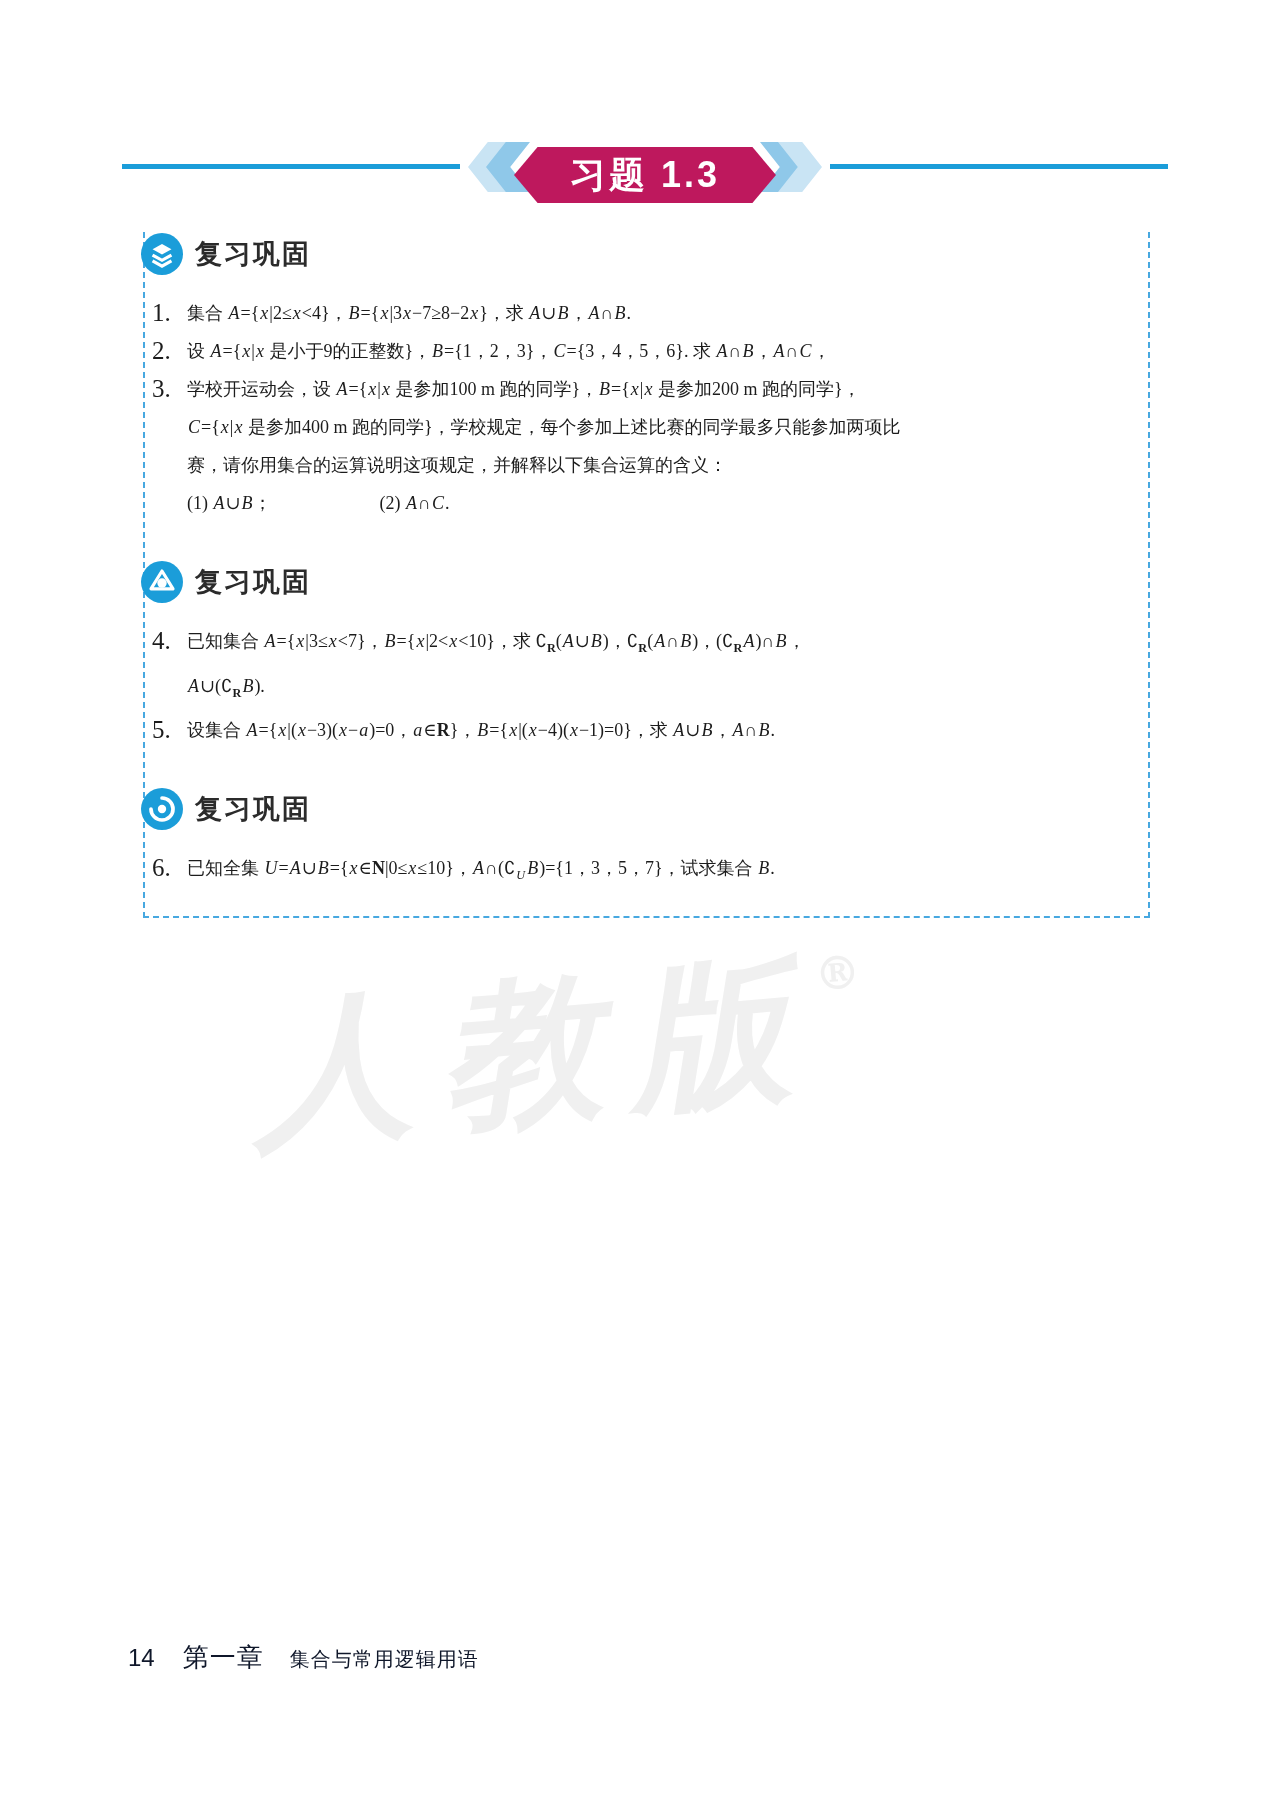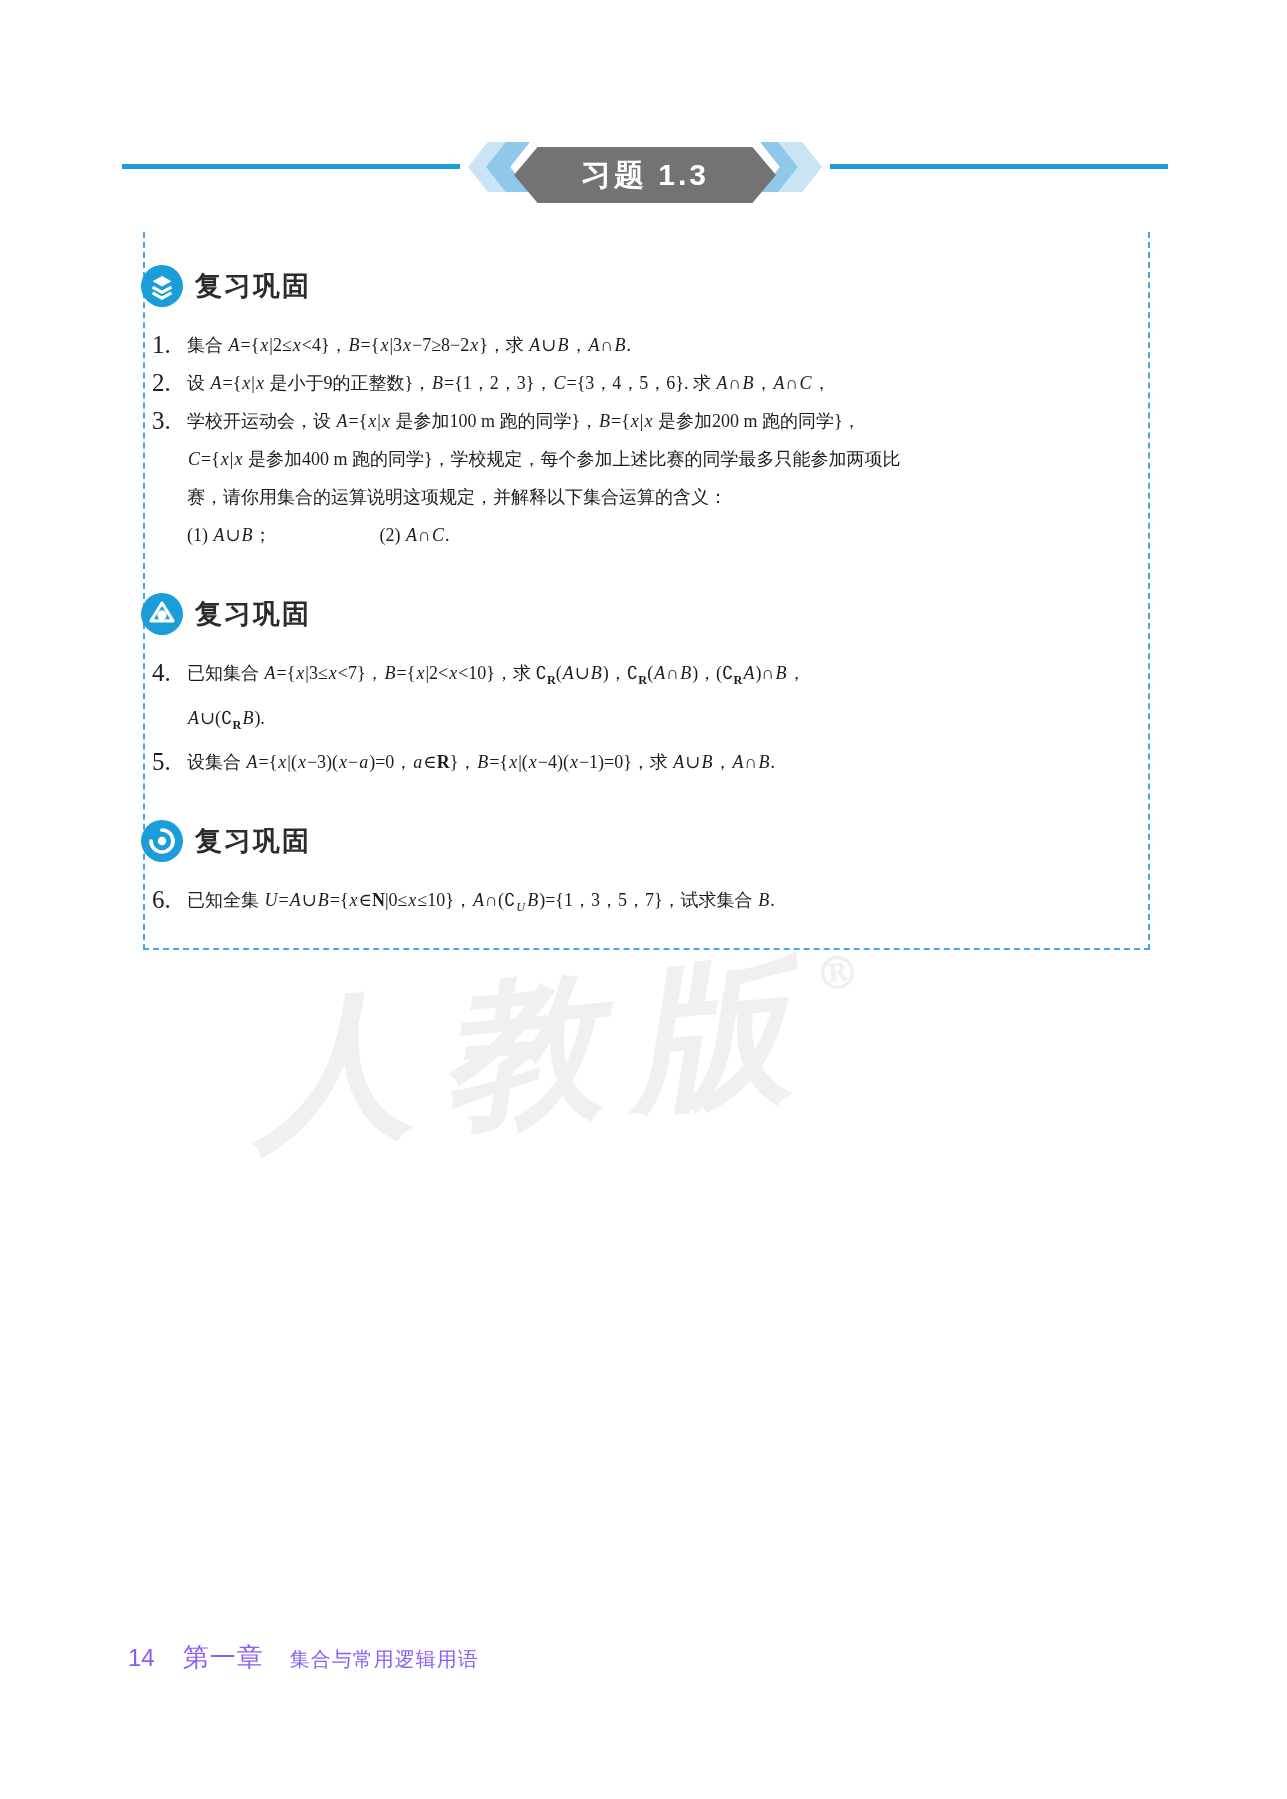--- a/index.html
+++ b/index.html
@@ -11,33 +11,33 @@
   .banner-line{position:absolute;top:26px;height:5px;background:#1b9dd9;}
   .banner-line.left{left:0;width:calc(50% - 185px);}
   .banner-line.right{right:0;width:calc(50% - 185px);}
   .badge-group{position:absolute;left:50%;top:0;transform:translateX(-50%);
                display:flex;align-items:center;height:58px;}
   .chev{width:44px;height:50px;flex:none;}
   .chev.l1{clip-path:polygon(100% 0,45% 0,0 50%,45% 100%,100% 100%,55% 50%);background:#c9e4f4;margin-right:-26px;}
   .chev.l2{clip-path:polygon(100% 0,45% 0,0 50%,45% 100%,100% 100%,55% 50%);background:#8fc8e9;margin-right:-16px;}
   .chev.r1{clip-path:polygon(0 0,55% 0,100% 50%,55% 100%,0 100%,45% 50%);background:#c9e4f4;margin-left:-26px;}
   .chev.r2{clip-path:polygon(0 0,55% 0,100% 50%,55% 100%,0 100%,45% 50%);background:#8fc8e9;margin-left:-16px;}
-  .badge{width:262px;height:56px;background:#737373;z-index:2;
+  .badge{width:262px;height:56px;background:#be185d;z-index:2;
          clip-path:polygon(9% 0,91% 0,100% 50%,91% 100%,9% 100%,0 50%);
          display:flex;align-items:center;justify-content:center;
          color:#ffffff;font-family:"Liberation Sans","DejaVu Sans",sans-serif;
-         font-size:30px;font-weight:bold;letter-spacing:3px;margin-top:16px;}
+         font-size:36px;font-weight:bold;letter-spacing:3px;margin-top:16px;}
 
   
   .exercise-box{position:absolute;left:143px;width:1007px;top:232px;
                 border-left:2px dashed #47a8e0;border-right:2px dashed #47a8e0;
                 border-bottom:2px dashed #47a8e0;padding-bottom:22px;box-sizing:border-box;}
   .section{margin:0;}
   .section + .section{margin-top:38px;}
-  .section-header{display:flex;align-items:center;margin-left:-4px;height:44px;margin-top:32px;}
+  .section-header{display:flex;align-items:center;margin-left:-4px;height:44px;}
   .section-icon{width:42px;height:42px;flex:none;}
   .section-title{margin-left:12px;font-family:"Liberation Sans","DejaVu Sans",sans-serif;
                  font-size:27px;font-weight:bold;color:#2b2b2b;letter-spacing:2px;}
   .ex-group{margin-top:18px;}
   .ex{display:flex;padding-left:7px;}
   .num{flex:none;width:35px;font-size:25px;line-height:38px;}
   .lines{flex:1;min-width:0;}
   .line{font-size:18px;line-height:38px;white-space:pre-wrap;}
   .line i{font-family:"Liberation Serif","DejaVu Serif",serif;font-style:italic;padding:0 1px;}
   .line b{font-style:normal;}
@@ -45,21 +45,21 @@
 
   
   .watermark{position:absolute;left:250px;top:940px;width:680px;z-index:0;
              font-family:"DejaVu Serif","Liberation Serif",serif;font-style:italic;font-weight:bold;
              font-size:160px;letter-spacing:30px;color:#f0f0f0;transform:rotate(-5deg);
              pointer-events:none;white-space:nowrap;}
   .watermark sup{font-size:46px;letter-spacing:0;vertical-align:90px;}
 
   
   .footer{position:absolute;left:128px;top:1640px;display:flex;align-items:baseline;
-          font-family:"Liberation Sans","DejaVu Sans",sans-serif;color:#8b5cf6;}
+          font-family:"Liberation Sans","DejaVu Sans",sans-serif;color:#0f172a;}
   .footer .pagenum{font-size:24px;}
   .footer .chapter{font-size:26px;margin-left:28px;letter-spacing:1px;}
   .footer .chapter-title{font-size:20px;margin-left:26px;letter-spacing:1px;}
 </style>
 </head>
 <body>
 
 <div class="page">
 
   <div class="banner">

